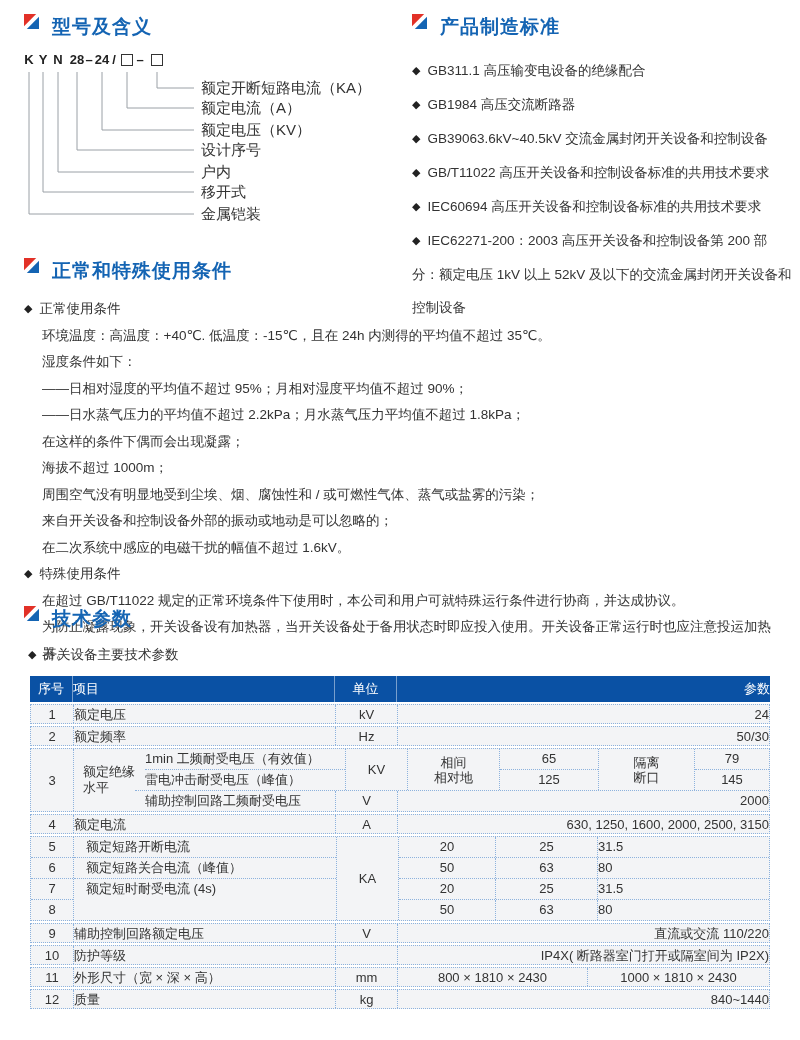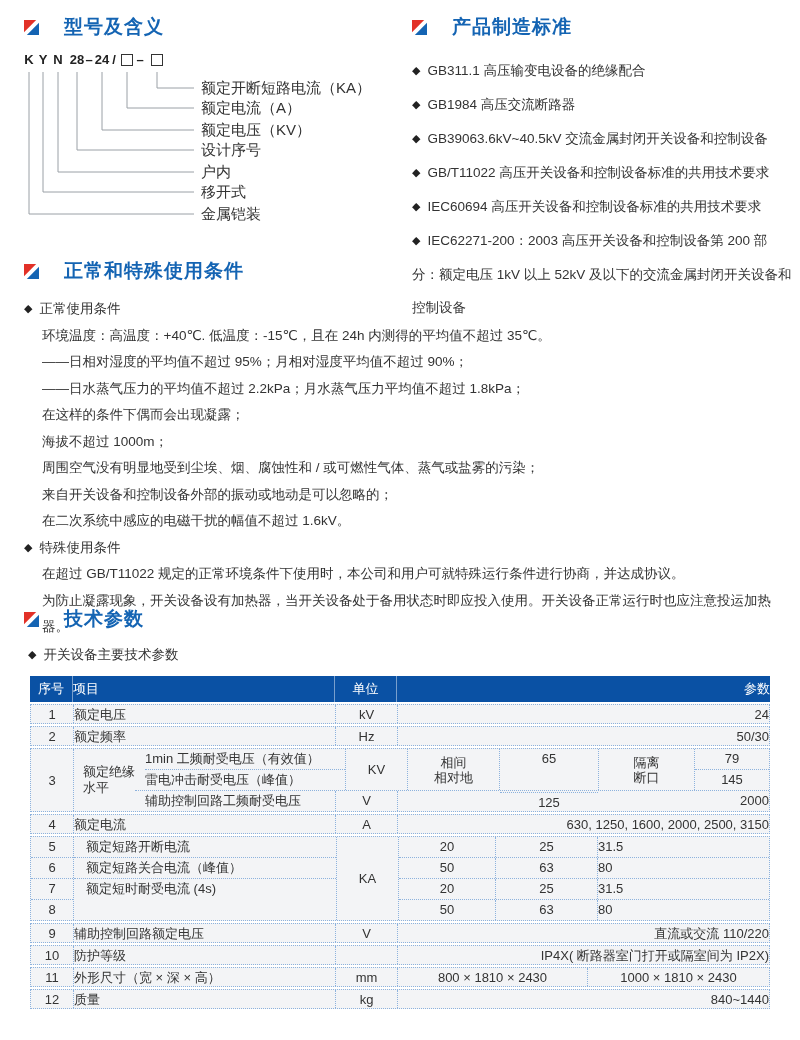--- a/index.html
+++ b/index.html
@@ -2,21 +2,21 @@
 <html><head>
 <meta charset="utf-8">
 <style>
   html,body{margin:0;padding:0;}
   body{
     width:800px;height:1040px;position:relative;background:#ffffff;
     font-family:"Liberation Sans","DejaVu Sans",sans-serif;color:#333;
     overflow:hidden;
   }
   
-  .sec-head{display:flex;align-items:center;gap:25px;}
+  .sec-head{display:flex;align-items:flex-start;gap:13px;}
   .sec-head h2{font-size:19px;color:#1464b3;margin:0;font-weight:bold;letter-spacing:1px;}
   .ticon{width:15px;height:15px;flex:0 0 auto;}
 
   
   .s1{position:absolute;left:24px;top:14px;}
   .diagram{position:absolute;left:24px;top:52px;width:372px;height:176px;font-size:13px;}
   .mchar{position:absolute;top:0;transform:translateX(-50%);font-weight:600;color:#222;white-space:nowrap;}
   .mbox{position:absolute;top:2px;width:10px;height:10px;border:1.5px solid #333;transform:translateX(-50%);}
   .dlines{position:absolute;left:0;top:0;}
   .mlabel{position:absolute;left:177px;font-size:15px;color:#333;white-space:nowrap;line-height:16px;}
@@ -54,21 +54,21 @@
   .w-grp{width:62px;padding-left:9px;line-height:16px;display:flex;align-items:center;}
   .r3right{flex:1;display:flex;flex-direction:column;}
   .r3top{display:flex;height:41px;}
   .r3bot{display:flex;height:20px;border-top:1px dotted #8db2dd;}
   .r3top .c + .c, .r3top .stack + .c, .r3top .c + .stack, .r3top .stack + .stack,
   .r3bot .c + .c{border-left:1px dotted #8db2dd;}
   .w-sub{width:200px;padding-left:10px;}
   .stack{display:flex;flex-direction:column;}
   .stack > div + div{border-top:1px dotted #8db2dd;}
   .two-line{line-height:15px;}
-  .g1{width:92px;} .vv1{width:98px;gap:23px;} .g2{width:96px;} .vv2{flex:1;}
+  .g1{width:92px;} .vv1{width:98px;} .g2{width:96px;} .vv2{flex:1;}
   
   .r58 .stack > div{height:20px;line-height:20px;}
   .ka-cell{width:62px;height:83px;}
   .p-rows{flex:1;}
   .p-row{display:flex;}
   .p-row .c + .c{border-left:1px dotted #8db2dd;}
   .p1{width:96px;text-align:center;} .p2{width:102px;text-align:center;} .p3{flex:1;text-align:left;}
   
   .half1{width:190px;text-align:center;} .half2{flex:1;text-align:center;}
 </style>
@@ -138,20 +138,21 @@
   <div class="sec-head">
     <svg class="ticon" viewBox="0 0 16 16">
       <polygon points="0,0 13,0 0,13" fill="#e23127"></polygon>
       <polygon points="16,3 16,16 3,16" fill="#1464b3"></polygon>
     </svg>
     <h2>正常和特殊使用条件</h2>
   </div>
   <div class="cond">
     <p><span class="dm">◆</span><span>正常使用条件</span></p>
     <p class="ind">环境温度：高温度：+40℃. 低温度：-15℃，且在 24h 内测得的平均值不超过 35℃。</p>
+    <p class="ind">湿度条件如下：</p>
     <p class="ind">——日相对湿度的平均值不超过 95%；月相对湿度平均值不超过 90%；</p>
     <p class="ind">——日水蒸气压力的平均值不超过 2.2kPa；月水蒸气压力平均值不超过 1.8kPa；</p>
     <p class="ind">在这样的条件下偶而会出现凝露；</p>
     <p class="ind">海拔不超过 1000m；</p>
     <p class="ind">周围空气没有明显地受到尘埃、烟、腐蚀性和 / 或可燃性气体、蒸气或盐雾的污染；</p>
     <p class="ind">来自开关设备和控制设备外部的振动或地动是可以忽略的；</p>
     <p class="ind">在二次系统中感应的电磁干扰的幅值不超过 1.6kV。</p>
     <p><span class="dm">◆</span><span>特殊使用条件</span></p>
     <p class="ind">在超过 GB/T11022 规定的正常环境条件下使用时，本公司和用户可就特殊运行条件进行协商，并达成协议。</p>
     <p class="ind">为防止凝露现象，开关设备设有加热器，当开关设备处于备用状态时即应投入使用。开关设备正常运行时也应注意投运加热器。</p>

